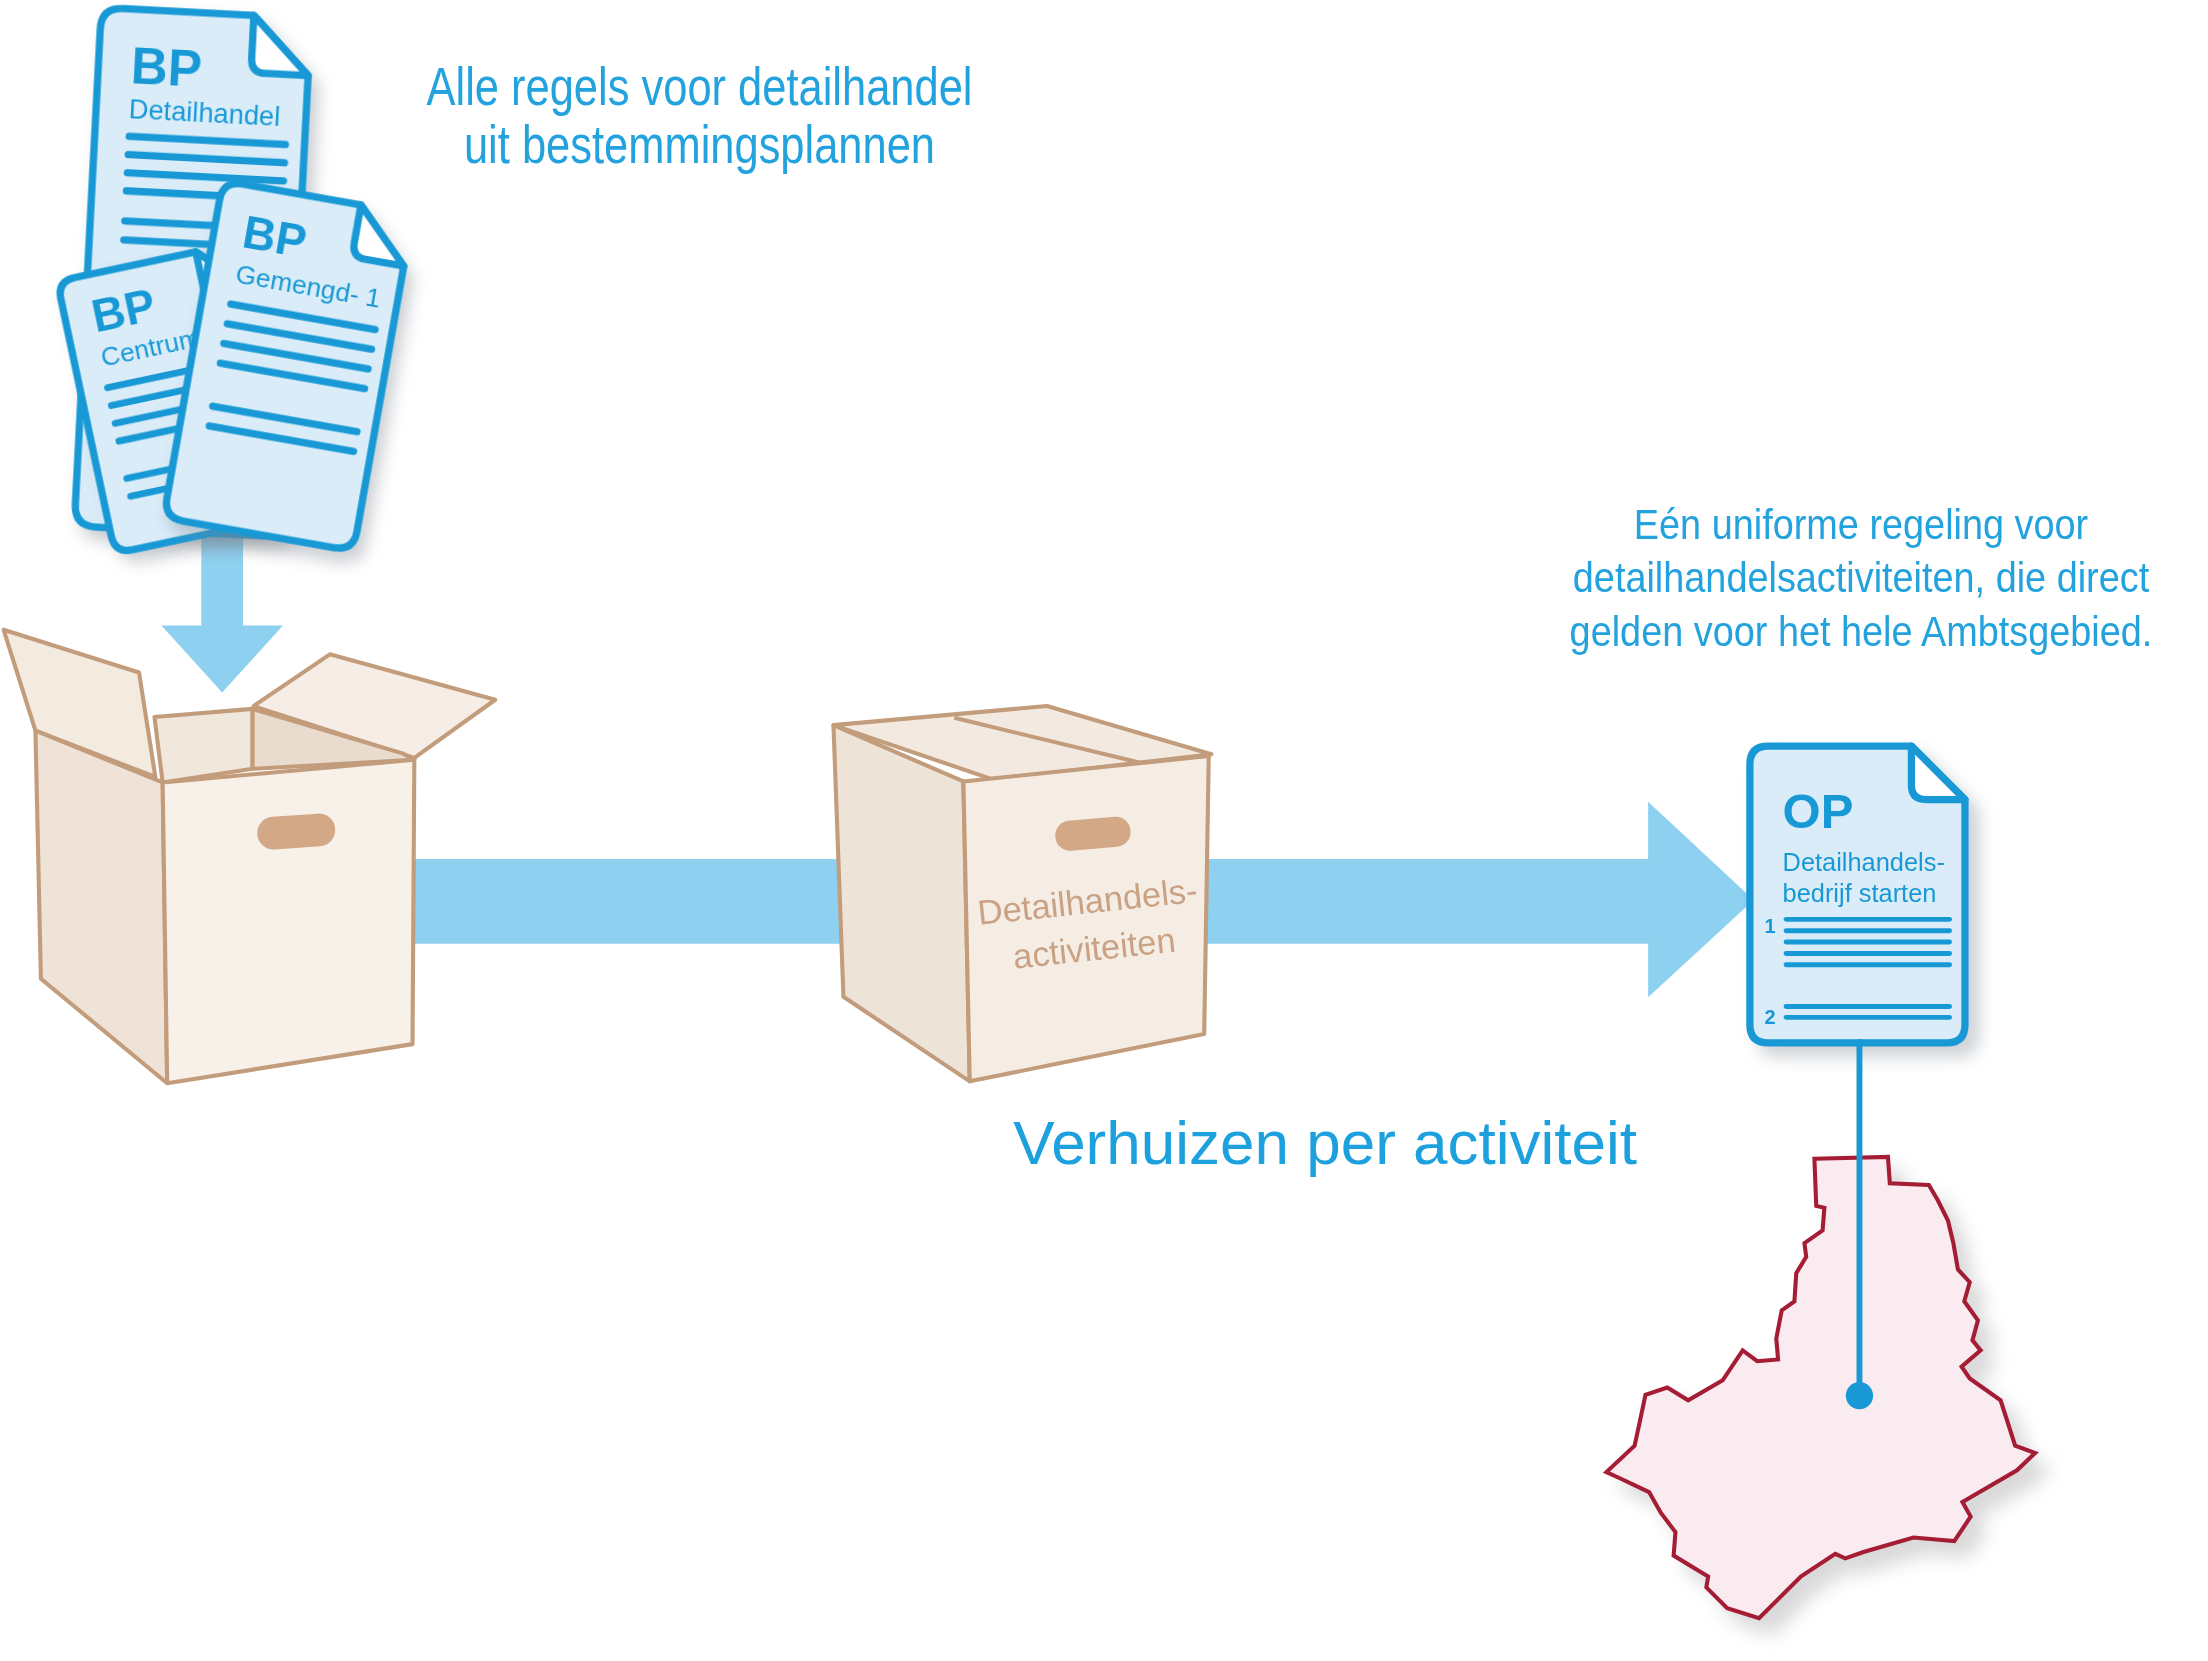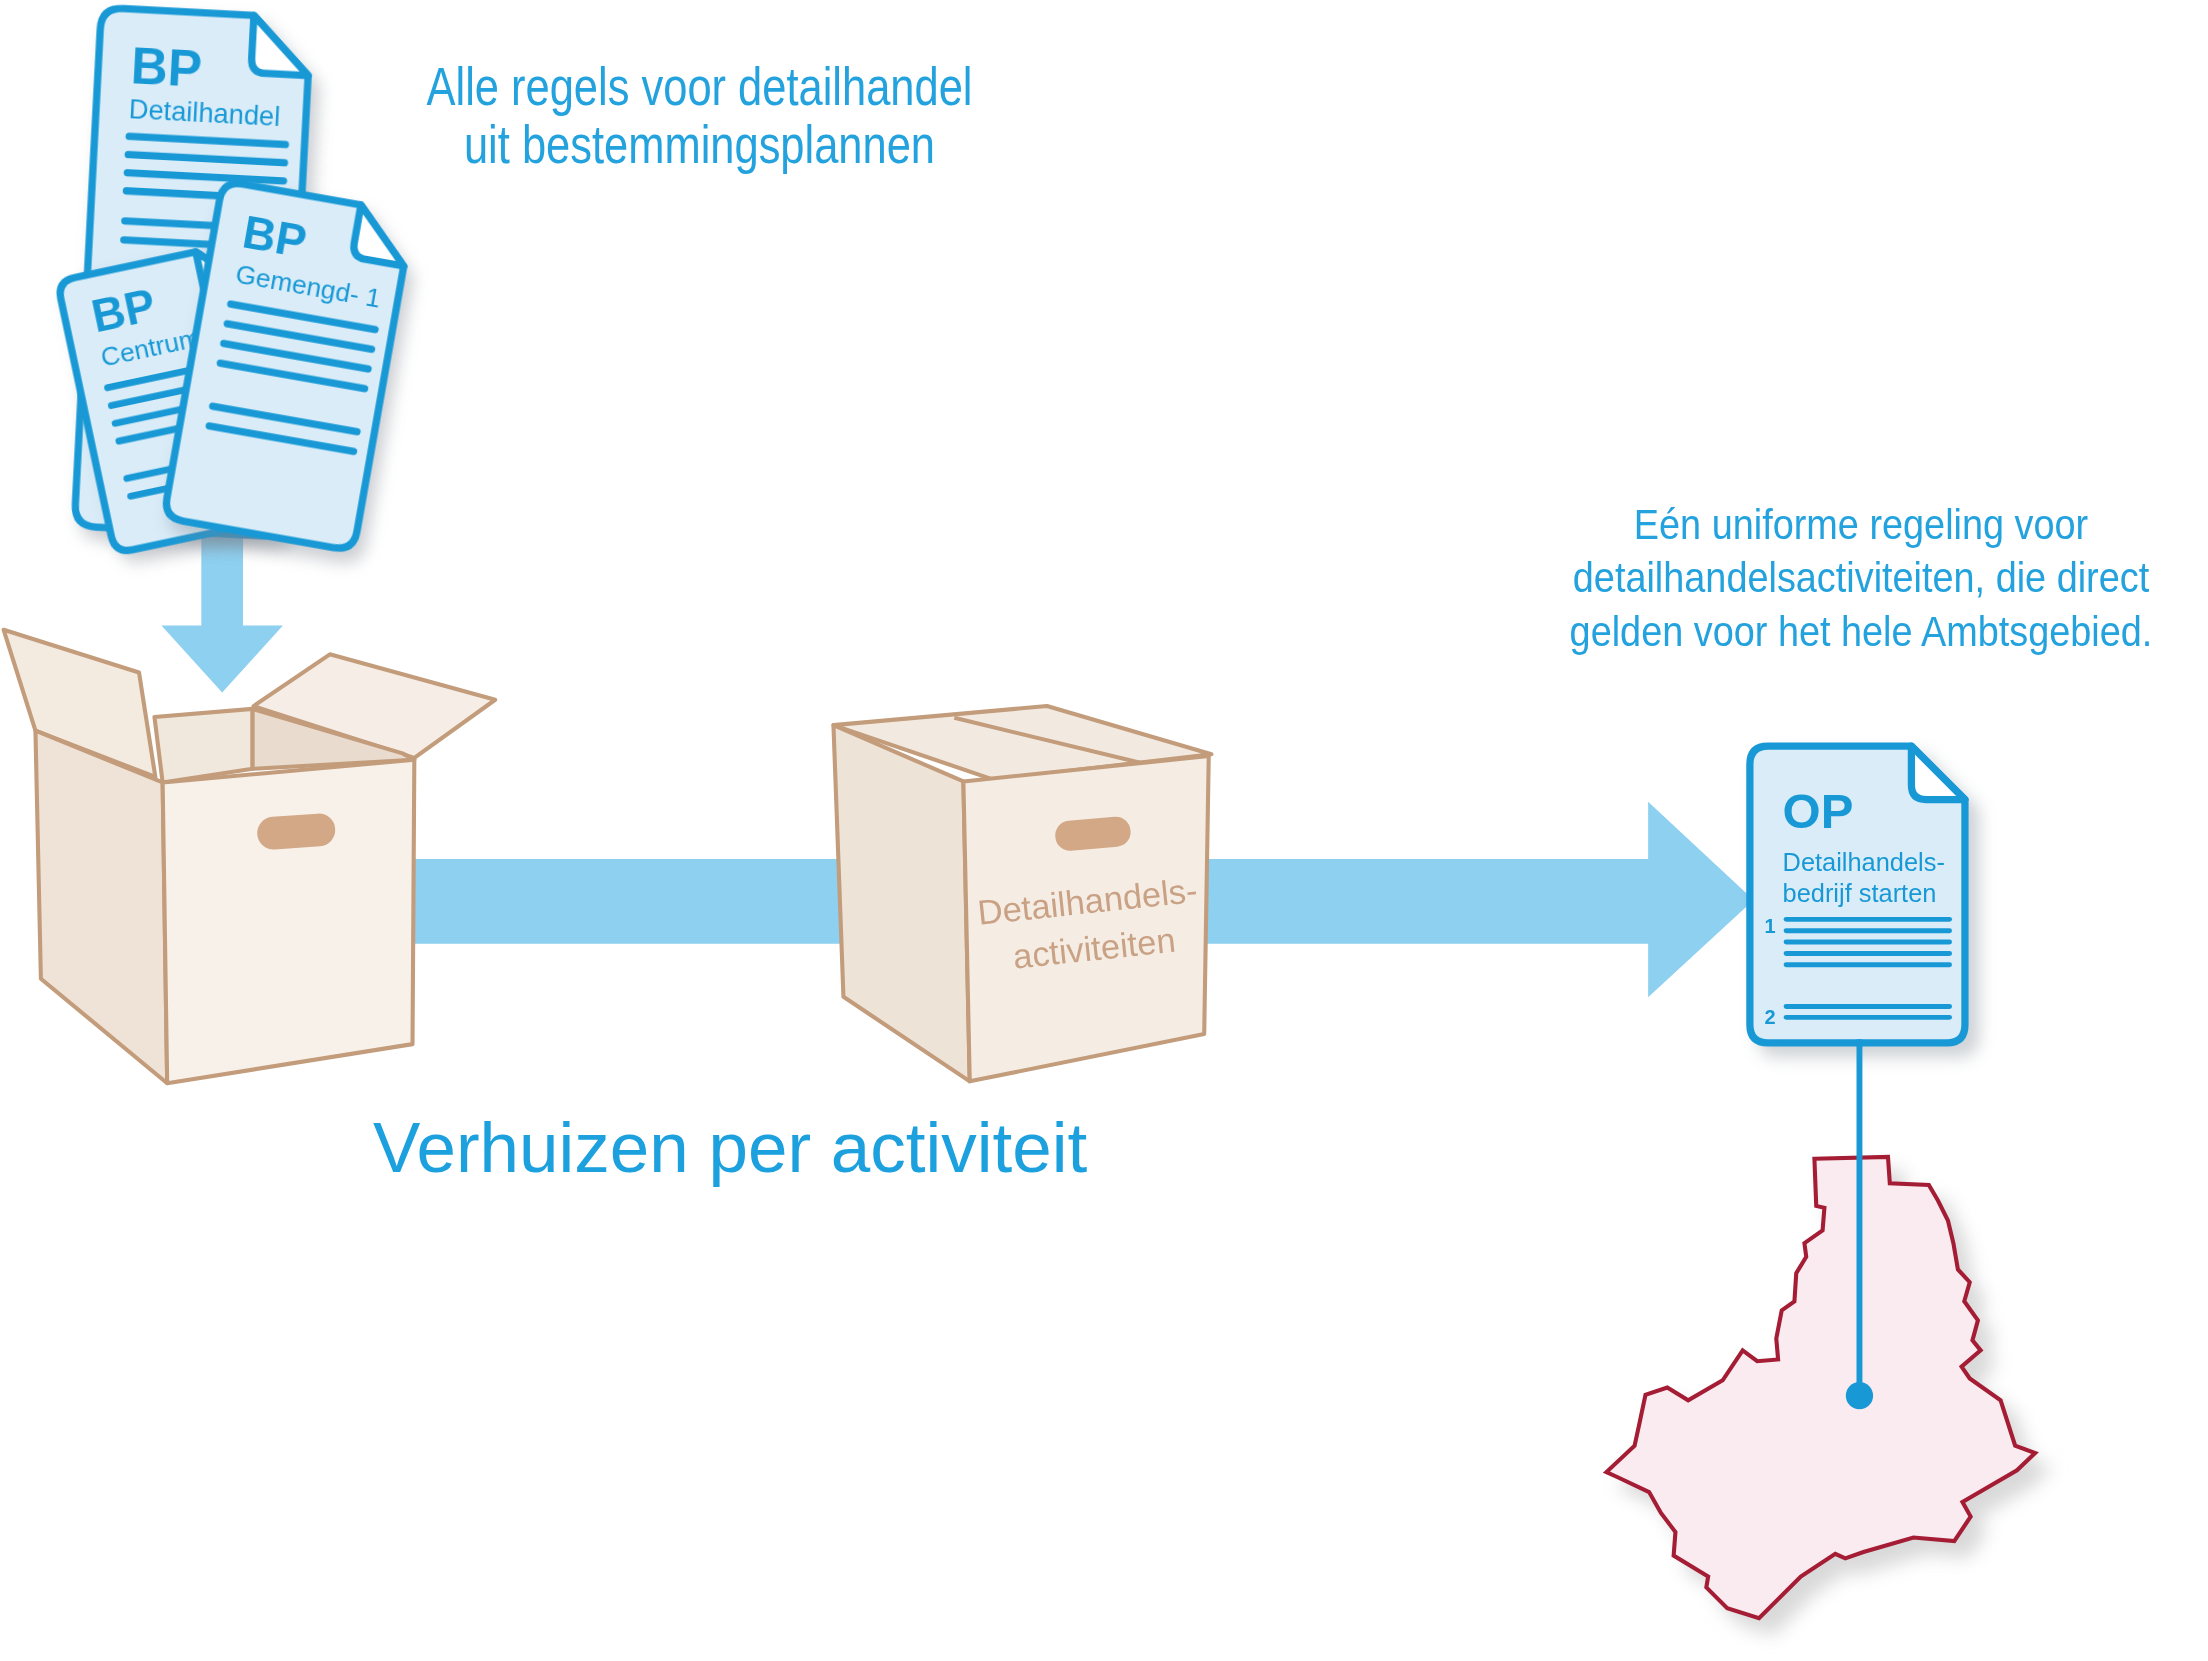--- a/index.html
+++ b/index.html
@@ -11,22 +11,22 @@
   svg { display:block; overflow:visible; }
   svg text { font-family:"Liberation Sans", sans-serif; }
 
   
   .note { color:#23A2DE; text-align:center; }
   .note div { white-space:nowrap; }
   .top-note   { left:336px; top:58px;  width:727px; font-size:53px; line-height:1.09;
                 transform:scaleX(.82); }
   .right-note { left:1493px; top:498px; width:736px; font-size:43px; line-height:1.24;
                 transform:scaleX(.88); }
-  .main-title { left:373px; top:1107px; width:1264px; color:#1CA0DE; font-size:71px;
-                text-align:left; white-space:nowrap; }
+  .main-title { left:373px; top:1107px; width:1264px; color:#1CA0DE; font-size:62px;
+                text-align:right; white-space:nowrap; }
 
   
   .doc-shadow     { filter:drop-shadow(8.2px 10px 8.2px rgba(120,130,140,.38)); }
   .doc-bp1 { left:91px; top:-4.5px;  transform:rotate(3deg);   transform-origin:top left; }
   .doc-bp2 { left:214px; top:168px; transform:rotate(10deg);  transform-origin:top left; }
   .doc-bp3 { left:44px;  top:273px; transform:rotate(-12deg); transform-origin:top left; }
 
   .op-shadow  { filter:drop-shadow(11px 11.8px 8.2px rgba(130,140,150,.38)); }
   .map-shadow { filter:drop-shadow(14.5px 15.5px 9px rgba(140,140,140,.33)); }
 

